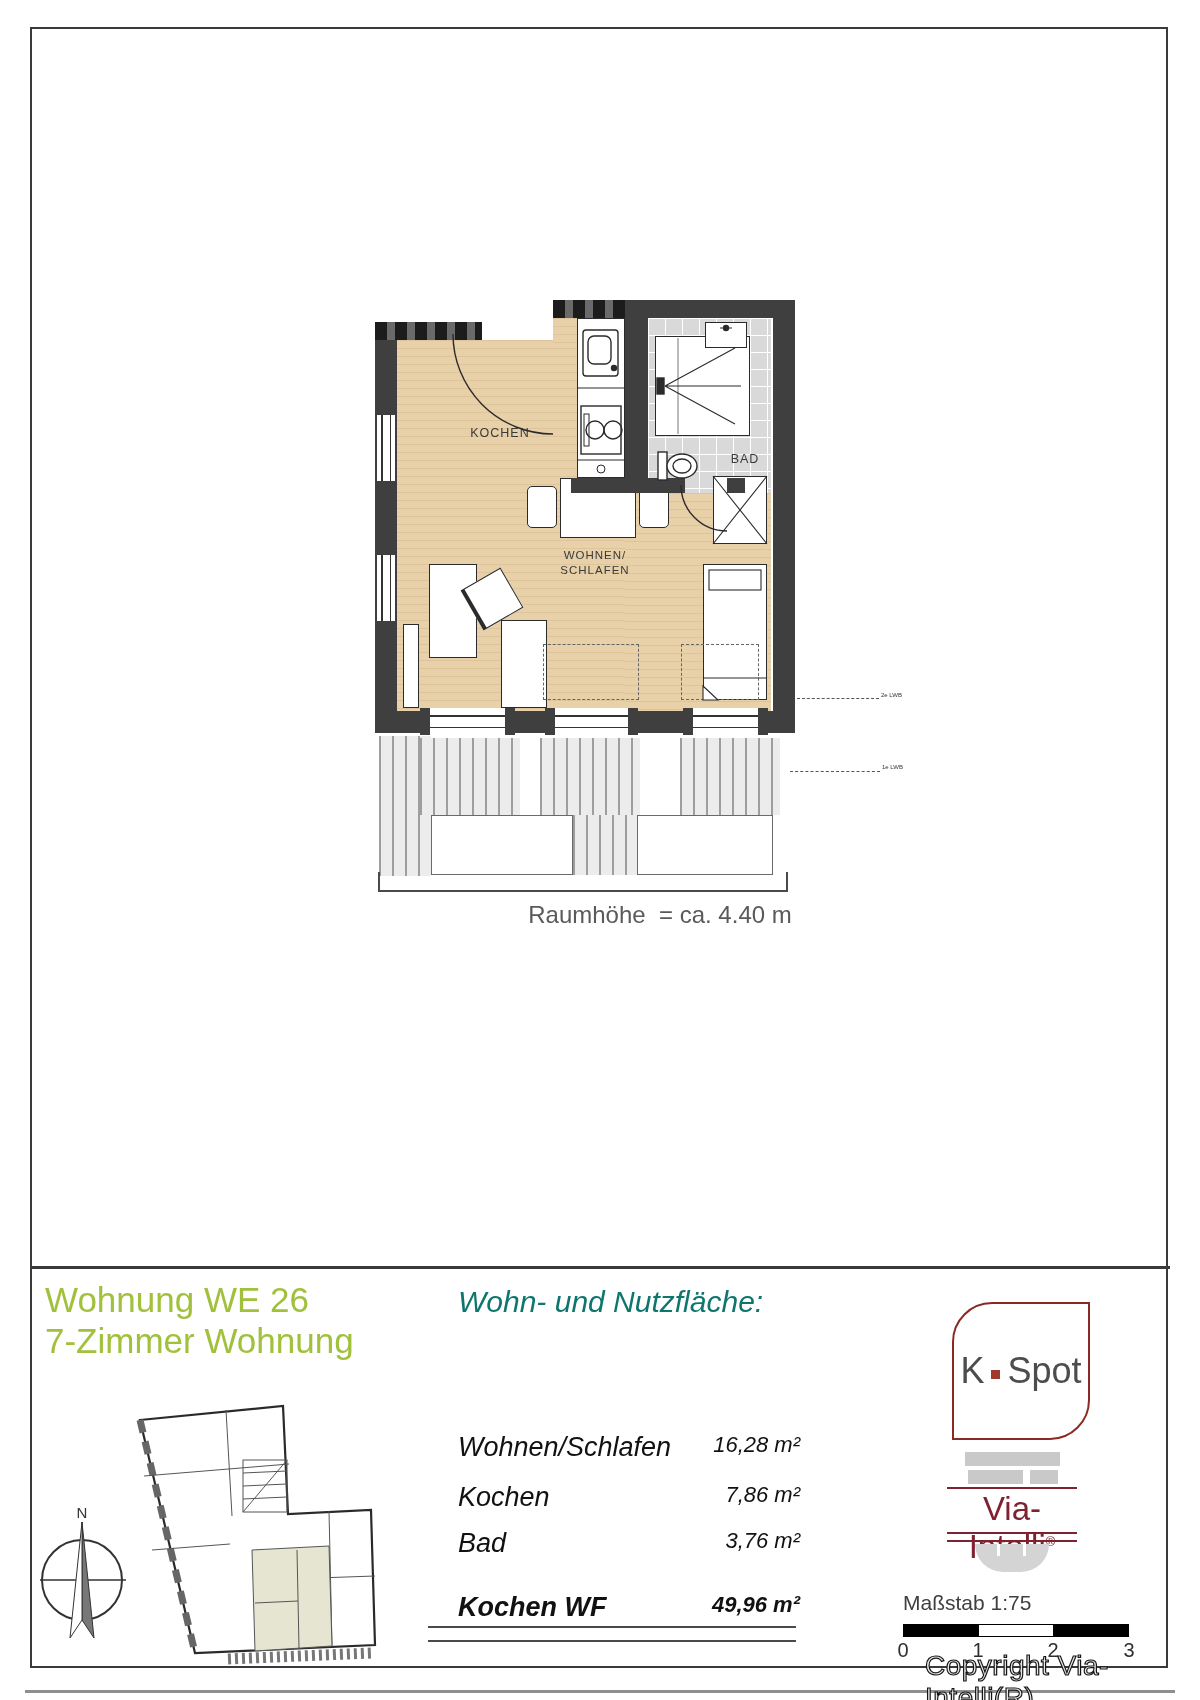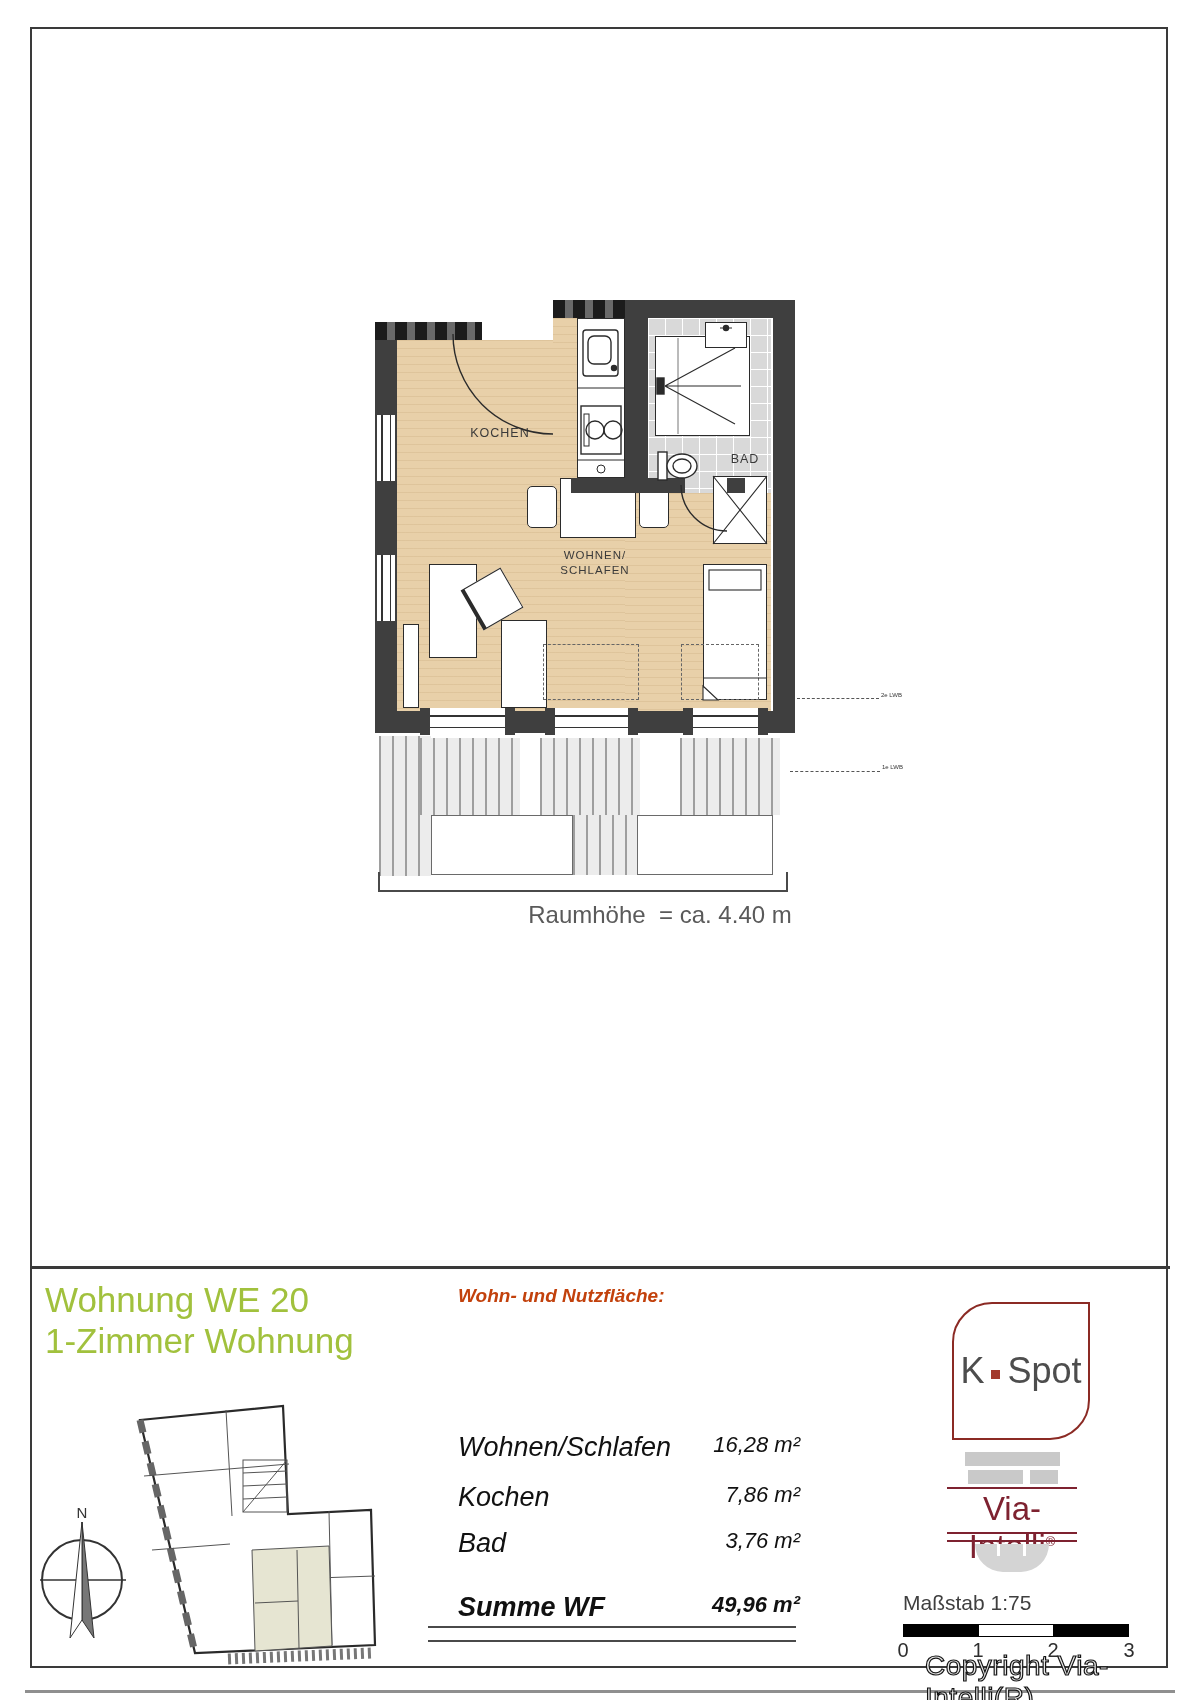--- a/index.html
+++ b/index.html
@@ -31,21 +31,21 @@
   .slab{position:absolute;background:#fff;border:1.5px solid #6a6a6a;}
   .room-label{position:absolute;color:#3a3a3a;font-size:12.5px;letter-spacing:1px;text-align:center;}
   .tiny{position:absolute;font-size:6px;color:#333;}
   .dashline{position:absolute;border-top:1.2px dashed #555;}
   .bracket{position:absolute;left:378px;top:872px;width:410px;height:20px;
            border-left:2px solid #4a4a4a;border-right:2px solid #4a4a4a;border-bottom:2px solid #4a4a4a;box-sizing:border-box;}
   .rheight{position:absolute;left:480px;top:901px;width:360px;text-align:center;
            font-size:24px;color:#5a5a5a;white-space:pre;}
   
   .title-green{position:absolute;left:45px;top:1279px;font-size:35px;line-height:41px;color:#a1c13d;}
-  .tbl-head{position:absolute;left:458px;top:1285px;font-size:19px;font-weight:bold;font-style:italic;color:#c2410c;}
+  .tbl-head{position:absolute;left:458px;top:1285px;font-size:30px;font-weight:normal;font-style:italic;color:#0f766e;}
   .tbl-label{position:absolute;left:458px;font-size:27px;font-style:italic;color:#111;}
   .tbl-value{position:absolute;left:600px;width:200px;text-align:right;font-size:22px;font-style:italic;color:#111;}
   .tbl-line{position:absolute;left:428px;width:368px;height:2px;background:#4a4a4a;}
   
   .kspot{position:absolute;left:952px;top:1302px;width:138px;height:138px;
          border:2.5px solid #8b2a24;border-radius:40px 0 40px 0;box-sizing:border-box;
          display:flex;align-items:center;justify-content:center;color:#4d4d4d;font-size:36px;}
   .kdot{display:inline-block;width:9px;height:9px;background:#a23a2c;margin:6px 7px 0 7px;}
   .vi-brick{position:absolute;background:#c9c9c9;}
   .vi-line{position:absolute;height:2px;background:#7e2230;}
@@ -158,22 +158,22 @@
   <div class="rheight">Raumhöhe  = ca. 4.40 m</div>
 
   <div class="dashline" style="left:797px;top:698px;width:82px;"></div>
   <div class="tiny" style="left:881px;top:692px;">2e LWB</div>
   <div class="dashline" style="left:790px;top:771px;width:90px;"></div>
   <div class="tiny" style="left:882px;top:764px;">1e LWB</div>
 
   <div class="divider"></div>
 
   <div class="title-green">
-    <div>Wohnung WE 20</div>
-    <div>1-Zimmer Wohnung</div>
+    <div>Wohnung WE 26</div>
+    <div>7-Zimmer Wohnung</div>
   </div>
 
   <svg width="350" height="270" viewBox="0 0 350 270" style="position:absolute;left:40px;top:1398px;">
     <g fill="none" stroke="#2a2a2a" stroke-width="2.2">
       <path d="M 100 22 L 243 8 L 248 116 L 331 112 L 335 247 L 155 255 Z" fill="#fff"></path>
     </g>
     <line x1="100" y1="22" x2="155" y2="255" stroke="#666" stroke-width="7" stroke-dasharray="13 9"></line>
     <g fill="none" stroke="#555" stroke-width="1">
       <path d="M 104 78 L 249 66 M 112 152 L 190 146 M 186 12 L 192 118 M 289 113 L 292 247 M 248 181 L 335 178"></path>
       <rect x="203" y="62" width="44" height="52"></rect>
@@ -191,21 +191,21 @@
     </g>
   </svg>
 
   <div class="tbl-head">Wohn- und Nutzfläche:</div>
   <div class="tbl-label" style="top:1432px;">Wohnen/Schlafen</div>
   <div class="tbl-value" style="top:1432px;">16,28 m²</div>
   <div class="tbl-label" style="top:1482px;">Kochen</div>
   <div class="tbl-value" style="top:1482px;">7,86 m²</div>
   <div class="tbl-label" style="top:1528px;">Bad</div>
   <div class="tbl-value" style="top:1528px;">3,76 m²</div>
-  <div class="tbl-label" style="top:1592px;font-weight:bold;">Summe WF</div>
+  <div class="tbl-label" style="top:1592px;font-weight:bold;">Kochen WF</div>
   <div class="tbl-value" style="top:1592px;font-weight:bold;">49,96 m²</div>
   <div class="tbl-line" style="top:1626px;"></div>
   <div class="tbl-line" style="top:1640px;"></div>
 
   <div class="kspot">
     <span>K</span>
     <span class="kdot"></span>
     <span>Spot</span>
   </div>
 

